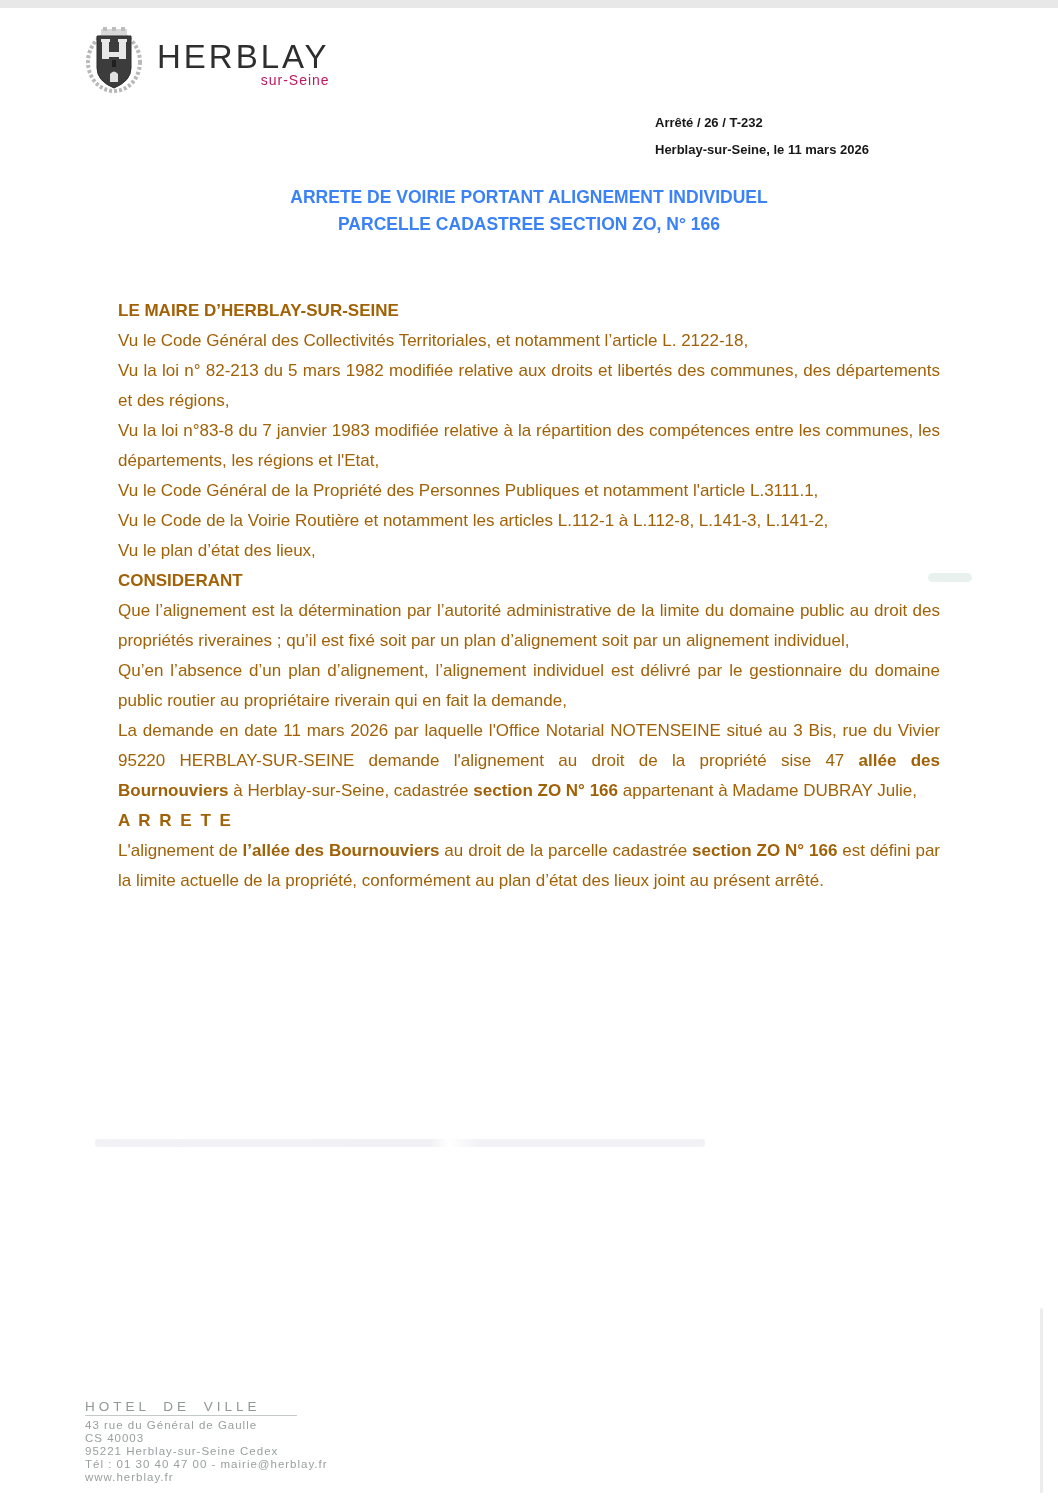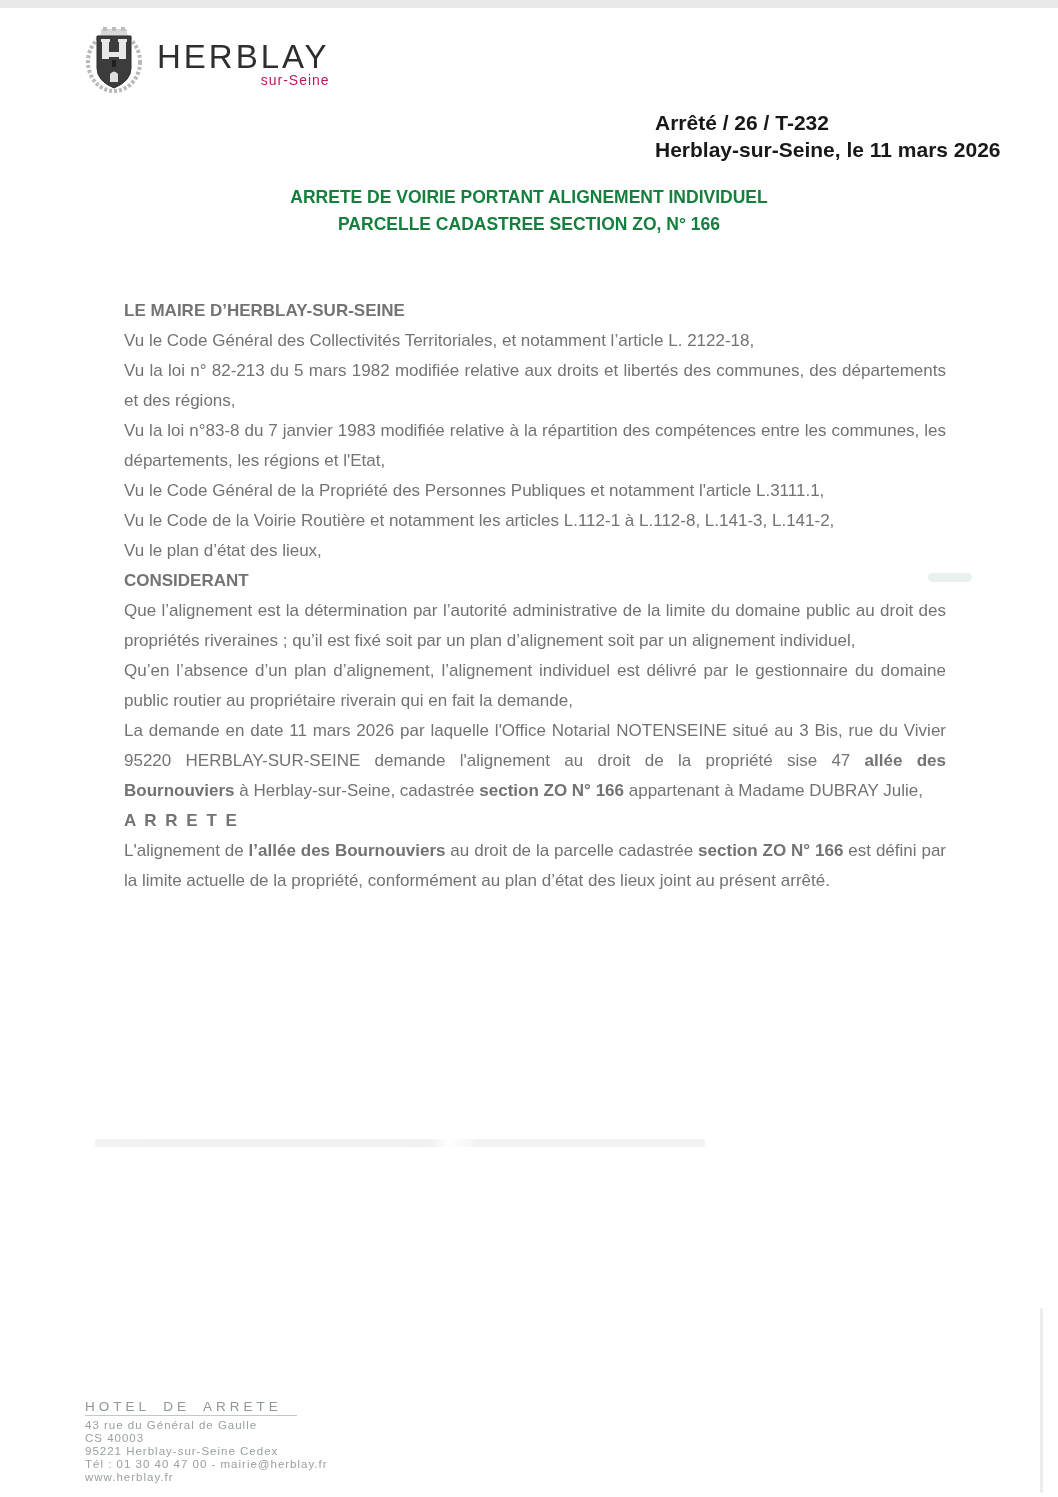--- a/index.html
+++ b/index.html
@@ -31,35 +31,35 @@
     text-align: right;
     font-size: 14px;
     color: #be185d;
     letter-spacing: 1px;
     line-height: 16px;
   }
 
   
   .ref-block {
     position: absolute; left: 655px; top: 101px;
-    font-weight: bold; font-size: 21px; line-height: 27px;
+    font-weight: bold; font-size: 13px; line-height: 27px;
     color: #181818;
   }
 
   
   .doc-title {
     position: absolute; left: 0; top: 176px; width: 100%;
     text-align: center; font-weight: bold; font-size: 17.5px; line-height: 27px;
-    color: #15803d;
+    color: #3b82f6;
   }
 
   
   .doc-body {
-    position: absolute; left: 124px; top: 288px; width: 822px;
-    font-size: 17px; line-height: 30px; color: #737373;
+    position: absolute; left: 118px; top: 288px; width: 822px;
+    font-size: 17px; line-height: 30px; color: #a16207;
   }
   .doc-body p { margin: 0; text-align: justify; }
   .bold { font-weight: bold; }
   .mb17 { margin-bottom: 17px; } .mb18 { margin-bottom: 18px; }
   .mb20 { margin-bottom: 20px; } .mb21 { margin-bottom: 21px; }
   .mb23 { margin-bottom: 23px; } .mb24 { margin-bottom: 24px; }
   .mb26 { margin-bottom: 26px; } .mb53 { margin-bottom: 53px; }
   .mt35 { margin-top: 35px; }
   .arrete-heading { letter-spacing: 2px; text-align: center; }
 
@@ -145,21 +145,21 @@
     <p class="mb17">Que l’alignement est la détermination par l’autorité administrative de la limite du domaine public au droit des propriétés riveraines ; qu’il est fixé soit par un plan d’alignement soit par un alignement individuel,</p>
     <p class="mb20">Qu’en l’absence d’un plan d’alignement, l’alignement individuel est délivré par le gestionnaire du domaine public routier au propriétaire riverain qui en fait la demande,</p>
     <p><span>La demande en date 11 mars 2026 par laquelle l'Office Notarial NOTENSEINE situé au 3 Bis, rue du Vivier 95220 HERBLAY-SUR-SEINE demande l'alignement au droit de la propriété sise 47 </span><b>allée des Bournouviers</b><span> à Herblay-sur-Seine, cadastrée </span><b>section ZO N° 166</b><span> appartenant à Madame DUBRAY Julie,</span></p>
 
     <p class="bold mt35 mb53 arrete-heading">A R R E T E</p>
 
     <p><span>L'alignement de </span><b>l’allée des Bournouviers</b><span> au droit de la parcelle cadastrée </span><b>section ZO N° 166</b><span> est défini par la limite actuelle de la propriété, conformément au plan d’état des lieux joint au présent arrêté.</span></p>
   </div>
 
   <div class="page-footer">
-    <span class="footer-org">HOTEL DE ARRETE</span>
+    <span class="footer-org">HOTEL DE VILLE</span>
     <div>43 rue du Général de Gaulle</div>
     <div>CS 40003</div>
     <div>95221 Herblay-sur-Seine Cedex</div>
     <div>Tél : 01 30 40 47 00 - mairie@herblay.fr</div>
     <div>www.herblay.fr</div>
   </div>
 
   <div class="artifact artifact-band"></div>
   <div class="artifact artifact-smudge"></div>
   <div class="artifact artifact-vline"></div>

